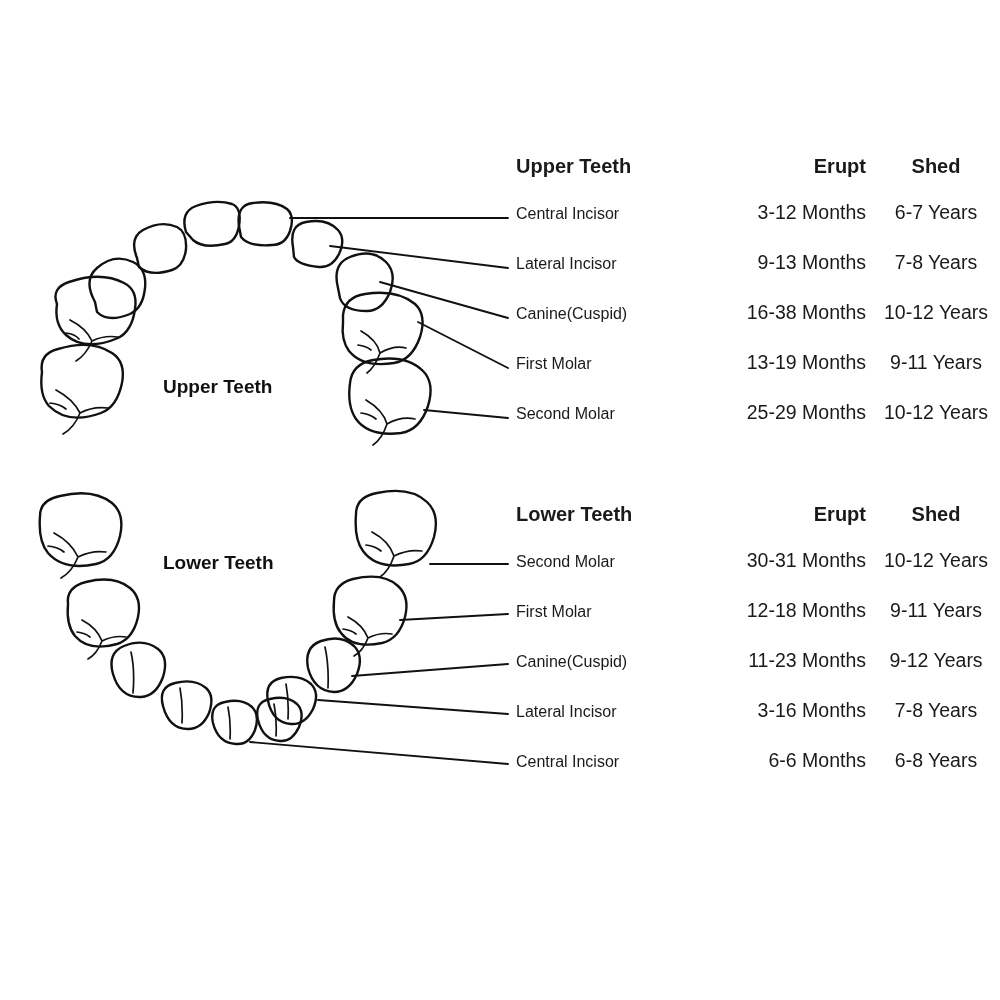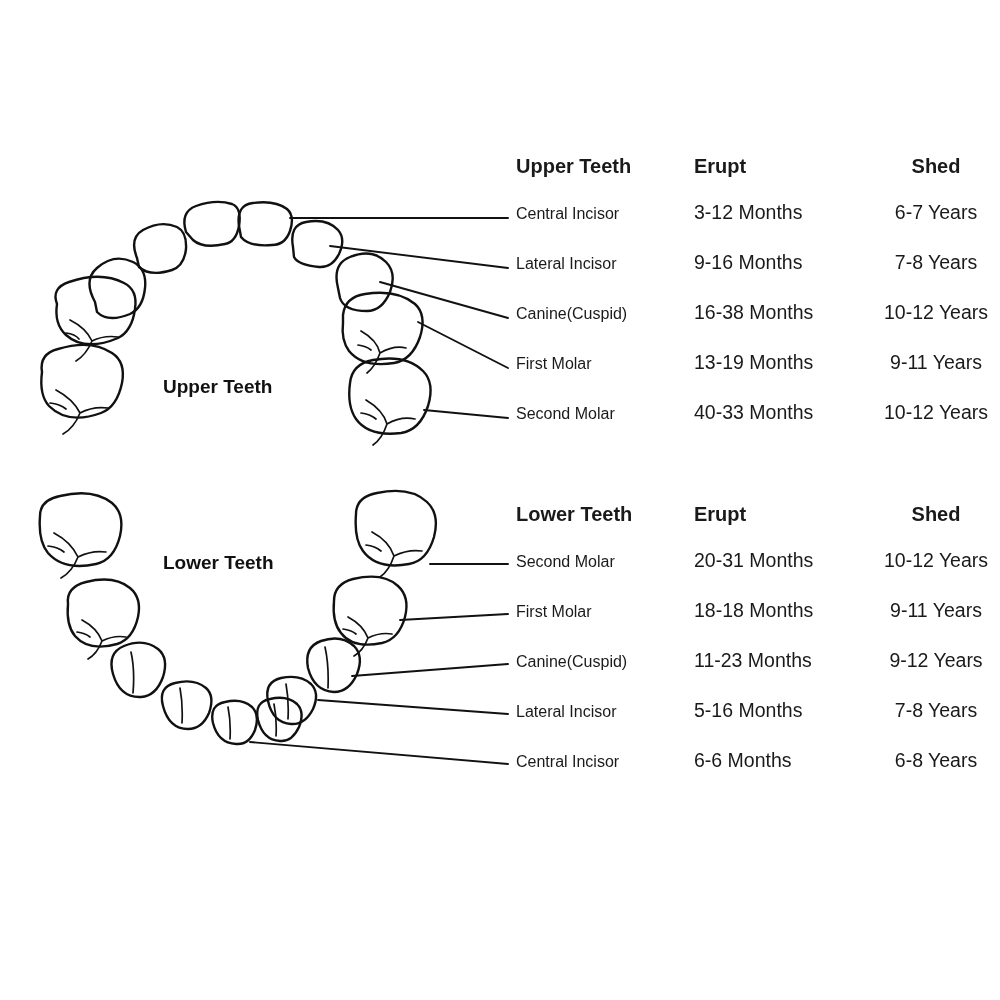--- a/index.html
+++ b/index.html
@@ -51,21 +51,21 @@
     height: 46px;
   }
   .c-name {
     width: 178px;
     font-size: 16px;
     white-space: nowrap;
   }
   .c-erupt {
     width: 172px;
     font-size: 19.5px;
-    text-align: left;
+    text-align: right;
     white-space: nowrap;
   }
   .c-shed {
     width: 140px;
     font-size: 19.5px;
     text-align: center;
     white-space: nowrap;
   }
   .header .c-name,
   .header .c-erupt,
@@ -158,64 +158,64 @@
       <div class="c-erupt">Erupt</div>
       <div class="c-shed">Shed</div>
     </div>
     <div class="trow">
       <div class="c-name">Central Incisor</div>
       <div class="c-erupt">3-12 Months</div>
       <div class="c-shed">6-7 Years</div>
     </div>
     <div class="trow">
       <div class="c-name">Lateral Incisor</div>
-      <div class="c-erupt">9-16 Months</div>
+      <div class="c-erupt">9-13 Months</div>
       <div class="c-shed">7-8 Years</div>
     </div>
     <div class="trow">
       <div class="c-name">Canine(Cuspid)</div>
       <div class="c-erupt">16-38 Months</div>
       <div class="c-shed">10-12 Years</div>
     </div>
     <div class="trow">
       <div class="c-name">First Molar</div>
       <div class="c-erupt">13-19 Months</div>
       <div class="c-shed">9-11 Years</div>
     </div>
     <div class="trow">
       <div class="c-name">Second Molar</div>
-      <div class="c-erupt">40-33 Months</div>
+      <div class="c-erupt">25-29 Months</div>
       <div class="c-shed">10-12 Years</div>
     </div>
   </div>
 
   <div class="table-block" id="lower-table">
     <div class="trow header">
       <div class="c-name">Lower Teeth</div>
       <div class="c-erupt">Erupt</div>
       <div class="c-shed">Shed</div>
     </div>
     <div class="trow">
       <div class="c-name">Second Molar</div>
-      <div class="c-erupt">20-31 Months</div>
+      <div class="c-erupt">30-31 Months</div>
       <div class="c-shed">10-12 Years</div>
     </div>
     <div class="trow">
       <div class="c-name">First Molar</div>
-      <div class="c-erupt">18-18 Months</div>
+      <div class="c-erupt">12-18 Months</div>
       <div class="c-shed">9-11 Years</div>
     </div>
     <div class="trow">
       <div class="c-name">Canine(Cuspid)</div>
       <div class="c-erupt">11-23 Months</div>
       <div class="c-shed">9-12 Years</div>
     </div>
     <div class="trow">
       <div class="c-name">Lateral Incisor</div>
-      <div class="c-erupt">5-16 Months</div>
+      <div class="c-erupt">3-16 Months</div>
       <div class="c-shed">7-8 Years</div>
     </div>
     <div class="trow">
       <div class="c-name">Central Incisor</div>
       <div class="c-erupt">6-6 Months</div>
       <div class="c-shed">6-8 Years</div>
     </div>
   </div>
 
 </div>

